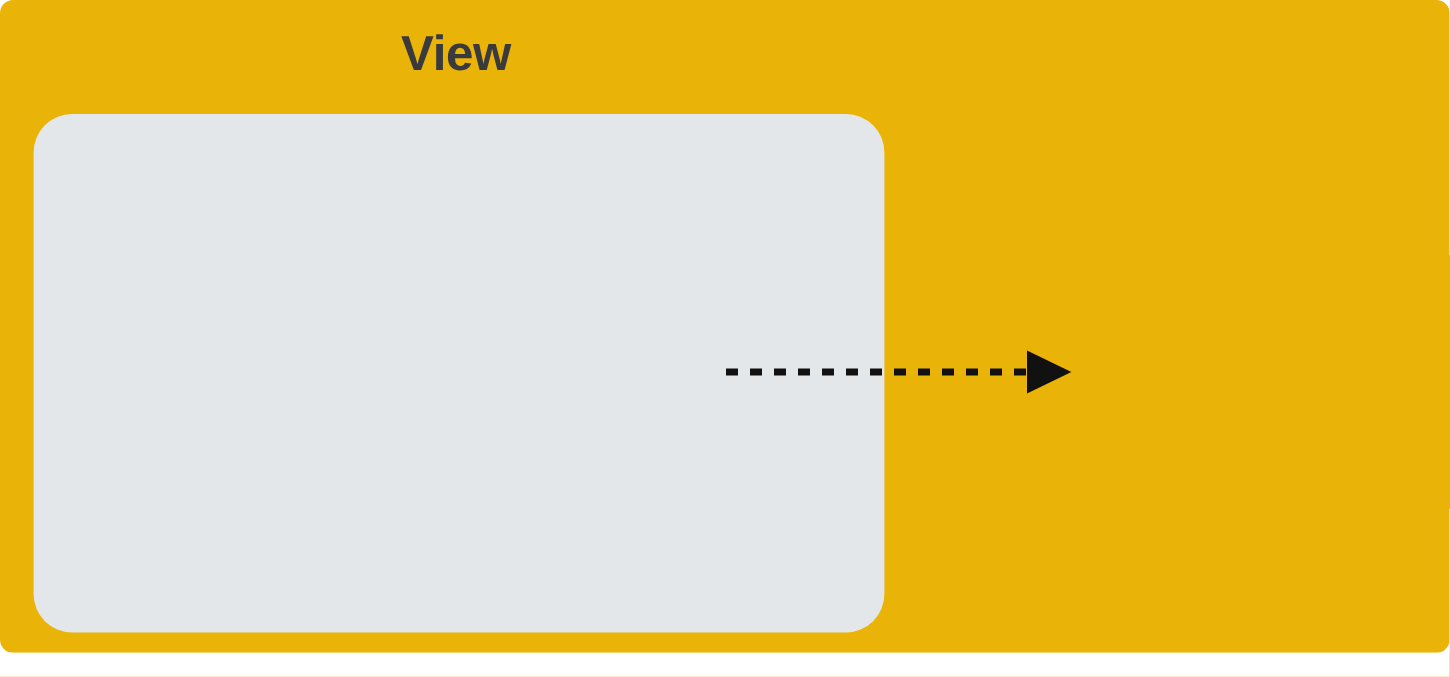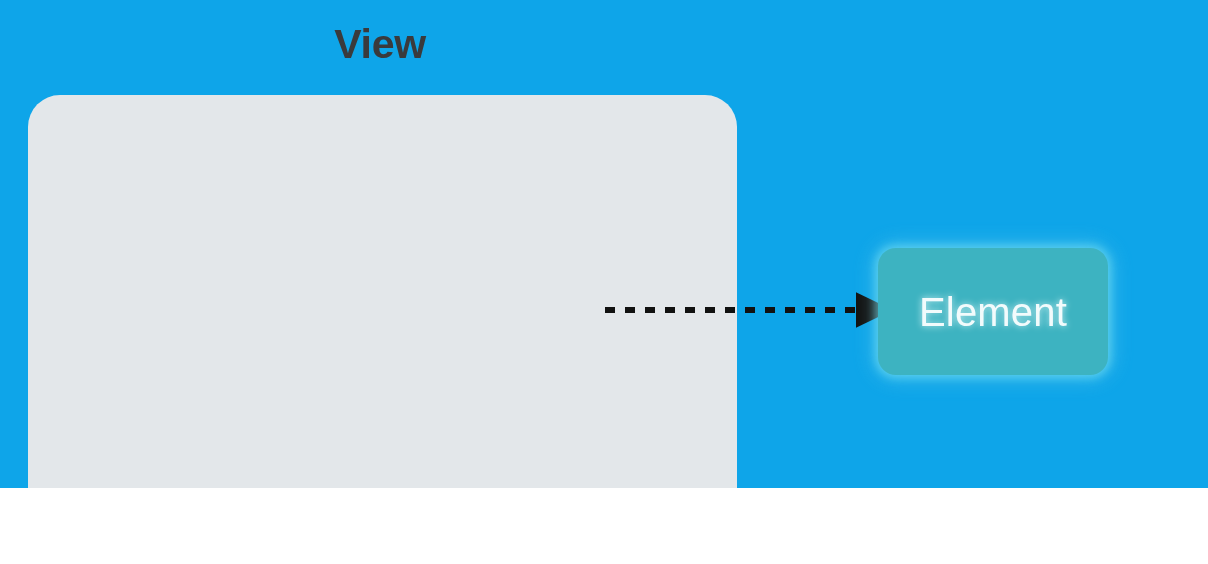--- a/index.html
+++ b/index.html
@@ -9,23 +9,24 @@
     background: #ffffff;
   }
 
   body {
     font-family: "Liberation Sans", "DejaVu Sans", sans-serif;
   }
 
   #canvas {
     position: relative;
     width: 1208px;
-    height: 488px;
-    background: #0ea5e9;
+    height: 544px;
+    background: #eab308;
     overflow: hidden;
+    border-radius: 11px;
   }
 
   
   .view-title {
     position: absolute;
     left: 0px;
     top: 24px;
     width: 760px;
     text-align: center;
     font-size: 41px;
@@ -102,17 +103,14 @@
     <svg width="285" height="44" viewBox="0 0 285 44">
       <defs>
         <marker id="arrowHead" markerWidth="7" markerHeight="7" refX="0.4" refY="3" orient="auto" markerUnits="strokeWidth">
           <path d="M0,0 L6.2,3 L0,6 Z" fill="#111111"></path>
         </marker>
       </defs>
       <line x1="5" y1="22" x2="258" y2="22" stroke="#111111" stroke-width="6" stroke-dasharray="10 10" stroke-linecap="butt" marker-end="url(#arrowHead)"></line>
     </svg>
   </div>
 
-  <div class="element-box">
-    <span class="element-label">Element</span>
-  </div>
 
 </div>
 
 </body></html>

